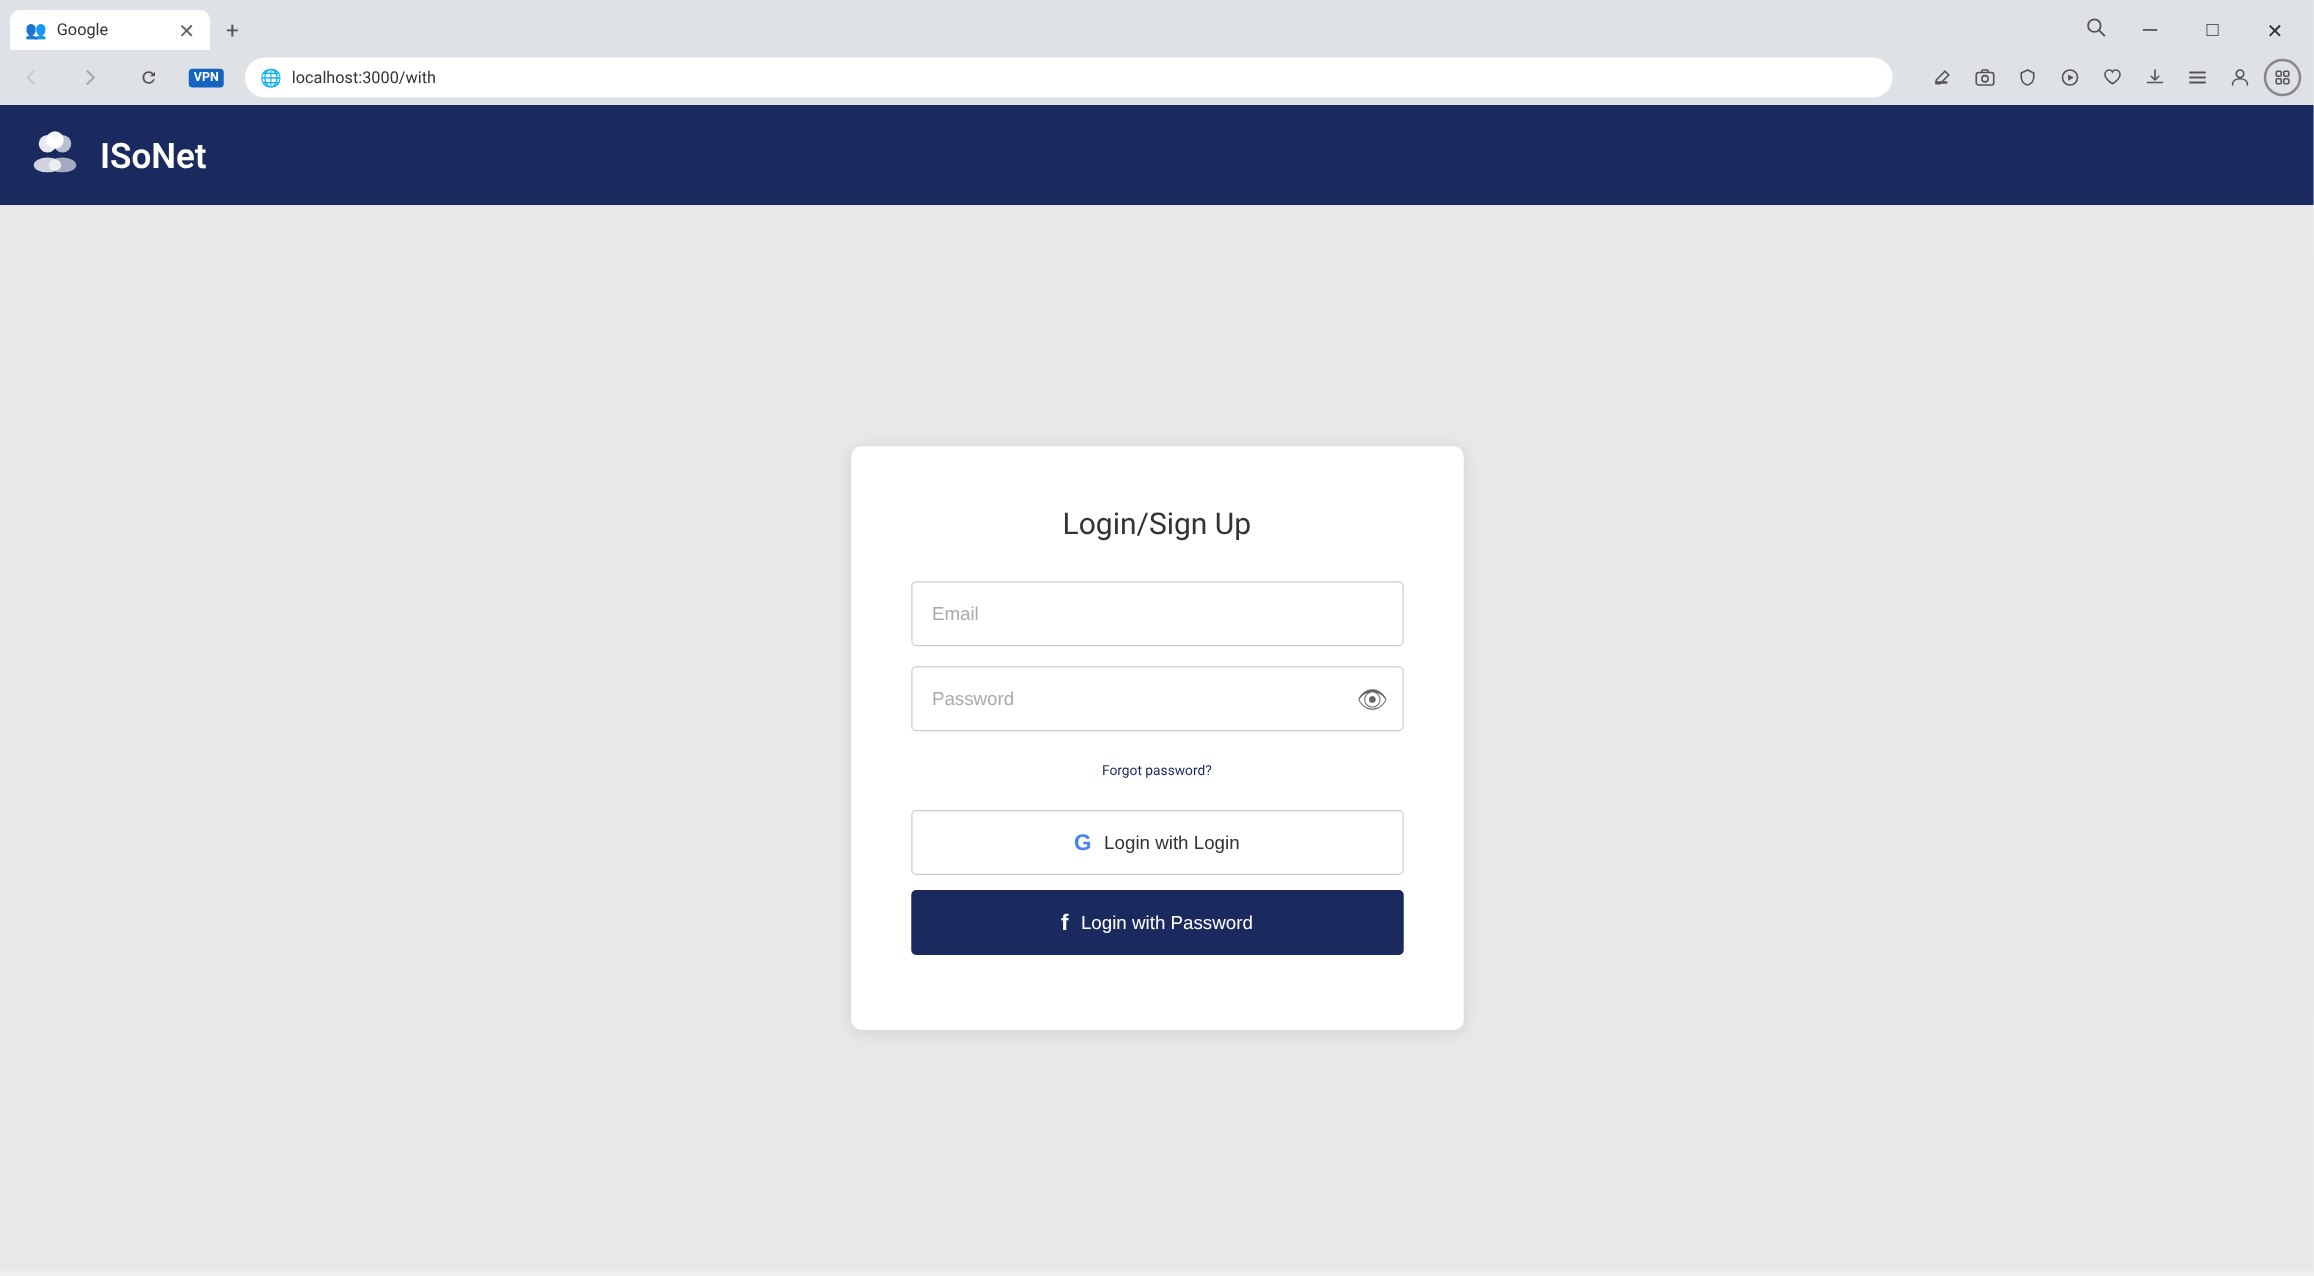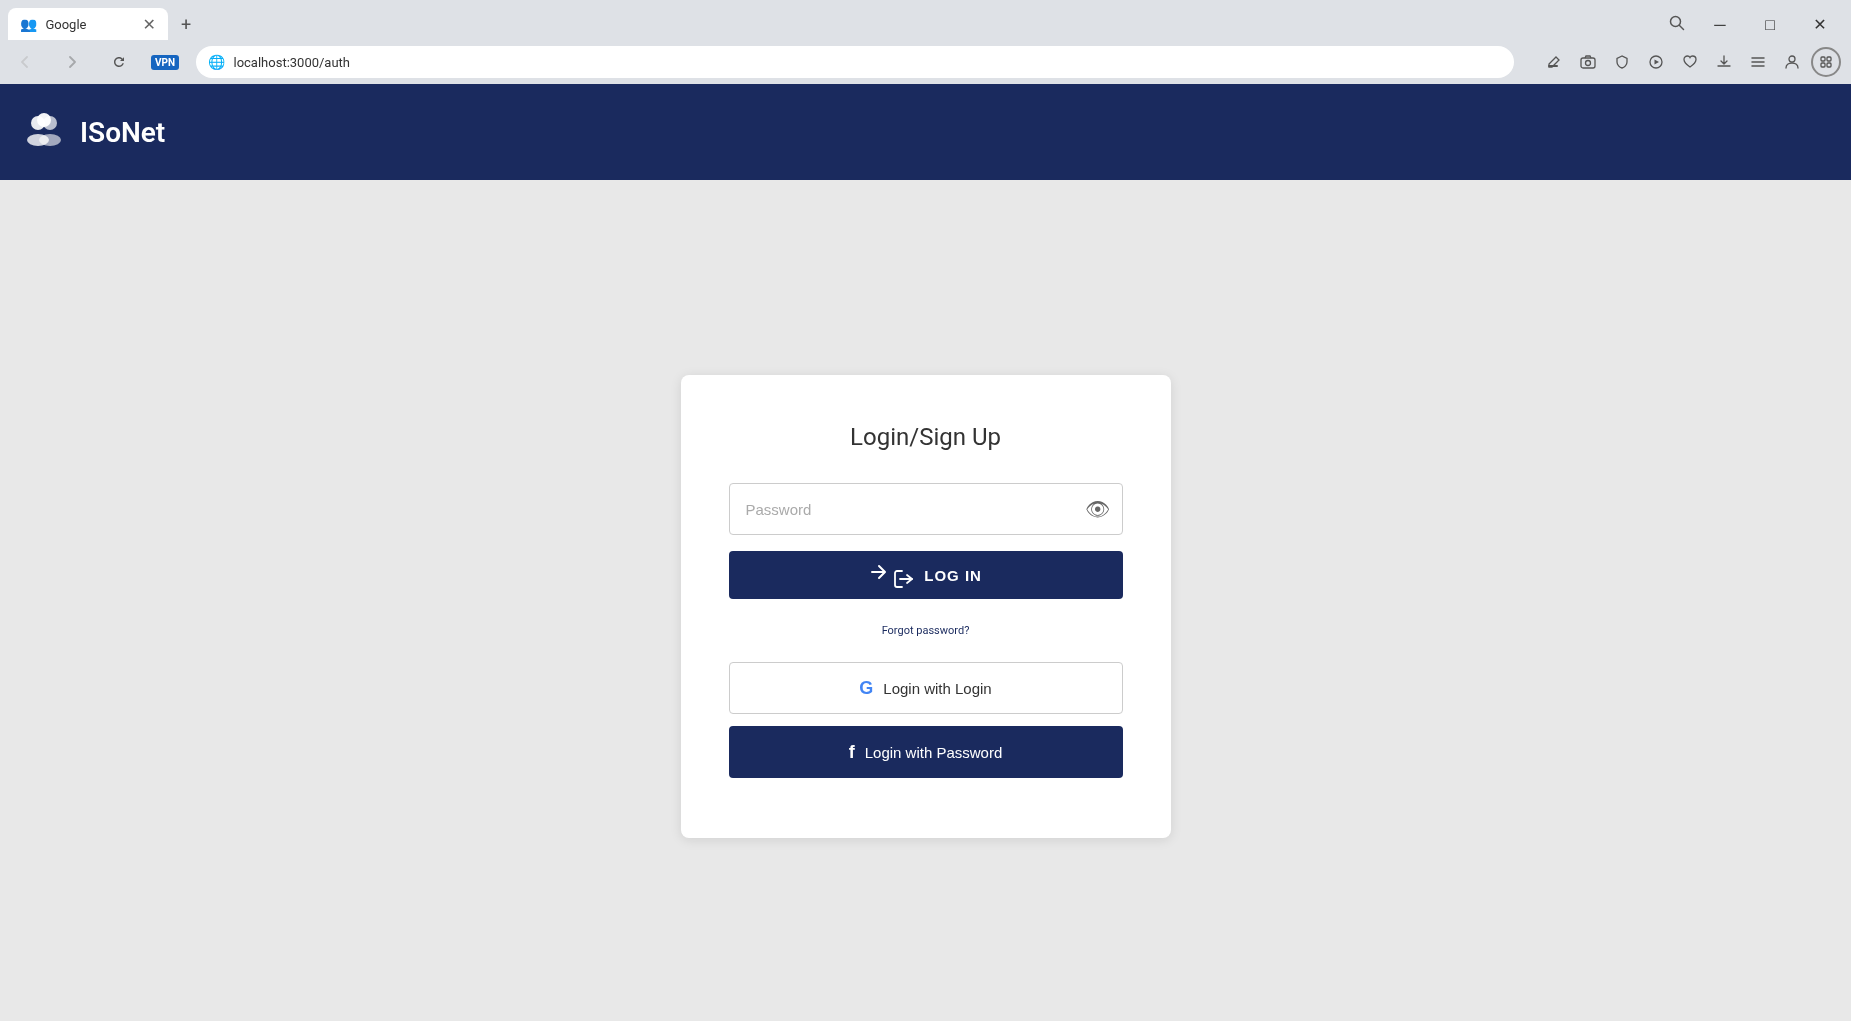--- a/index.html
+++ b/index.html
@@ -180,21 +180,21 @@
       border: 2px solid #888;
       border-radius: 50%;
       cursor: pointer;
       font-size: 14px;
       color: #555;
     }
 
     
     .app-header {
       background: #1a2a5e;
-      height: 96px;
+      height: 80px;
       display: flex;
       align-items: center;
       padding: 0 24px;
       gap: 16px;
     }
 
     .app-logo-icon {
       font-size: 36px;
       color: white;
     }
@@ -373,21 +373,21 @@
         </svg>
     </div>
     <div class="nav-btn">
       <svg width="14" height="14" viewBox="0 0 14 14" fill="none">
           <path d="M2 7C2 4.24 4.24 2 7 2C8.5 2 9.85 2.65 10.8 3.7L12 2V6H8L9.5 4.5C8.85 3.85 7.97 3.4 7 3.4C5 3.4 3.4 5 3.4 7C3.4 9 5 10.6 7 10.6C8.55 10.6 9.87 9.65 10.42 8.3H11.87C11.26 10.42 9.3 12 7 12C4.24 12 2 9.76 2 7Z" fill="#555"></path>
         </svg>
     </div>
     <div class="vpn-badge">VPN</div>
     <div class="url-bar">
       <span class="url-globe">🌐</span>
-      <span class="url-text">localhost:3000/auth</span>
+      <span class="url-text">localhost:3000/with</span>
     </div>
     <div class="toolbar-icons">
       <div class="toolbar-icon">
         <svg width="16" height="16" viewBox="0 0 16 16" fill="none">
             <rect x="2" y="11" width="10" height="2" rx="1" fill="#555"></rect>
             <path d="M10 3L13 6L6 13H3V10L10 3Z" stroke="#555" stroke-width="1.3" fill="none"></path>
           </svg>
       </div>
       <div class="toolbar-icon">
         <svg width="16" height="16" viewBox="0 0 16 16" fill="none">
@@ -453,41 +453,29 @@
       <ellipse cx="26" cy="30" rx="11" ry="6" fill="white" opacity="0.6"></ellipse>
     </svg>
   </span>
   <span class="app-title">ISoNet</span>
 </div>
 
 <div class="app-body">
   <div class="login-card">
     <h2 class="login-title">Login/Sign Up</h2>
 
+    <div class="form-group">
+      <input class="form-input" type="email" placeholder="Email" style="">
+    </div>
 
     <div class="form-group password-wrapper">
       <input class="form-input" type="password" placeholder="Password" style="">
       <span class="toggle-password">👁</span>
     </div>
 
-    <button class="login-btn">
-      <span>
-        <svg width="20" height="20" viewBox="0 0 20 20" fill="none">
-            <path d="M3 10H15M10 4L16 10L10 16" stroke="white" stroke-width="2" stroke-linecap="round" stroke-linejoin="round"></path>
-            <rect x="2" y="3" width="8" height="14" rx="1" fill="none" stroke="white" stroke-width="0"></rect>
-          </svg>
-        
-        <svg width="20" height="18" viewBox="0 0 20 18" fill="none" style="display:inline-block; vertical-align:middle;">
-          <path d="M8 1H3C2 1 1 2 1 3V15C1 16 2 17 3 17H8" stroke="white" stroke-width="1.8" stroke-linecap="round"></path>
-          <path d="M13 5L18 9L13 13" stroke="white" stroke-width="1.8" stroke-linecap="round" stroke-linejoin="round"></path>
-          <line x1="6" y1="9" x2="18" y2="9" stroke="white" stroke-width="1.8" stroke-linecap="round"></line>
-        </svg>
-      </span>
-      <span>LOG IN</span>
-    </button>
 
     <div class="forgot-password">
       <a href="#">Forgot password?</a>
     </div>
 
     <button class="social-btn google-btn">
       <span class="google-g">G</span>
       <span>Login with Login</span>
     </button>
 

